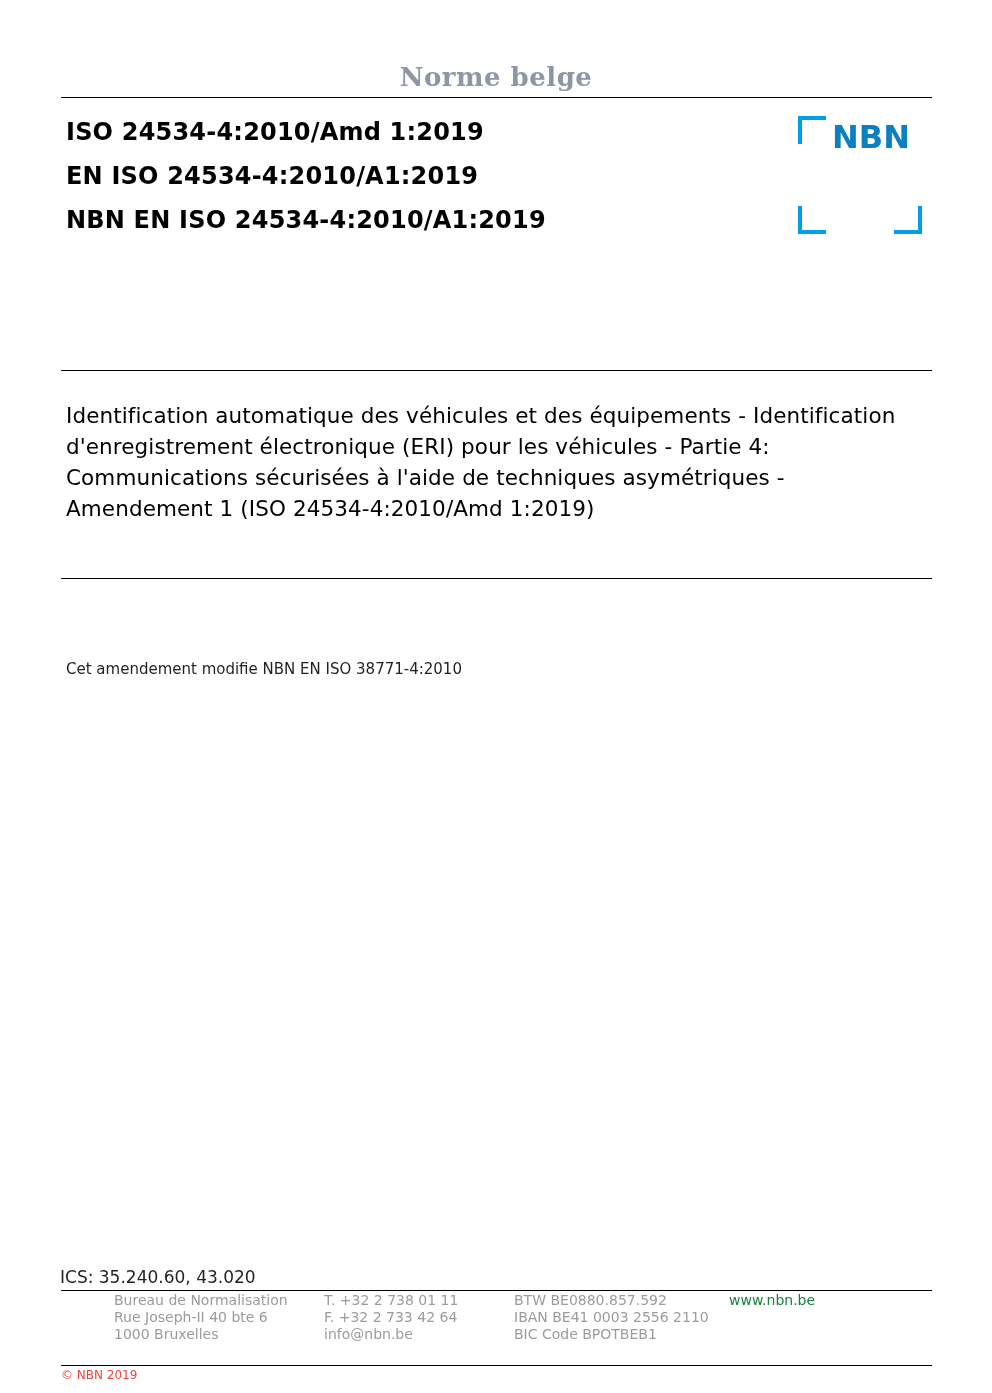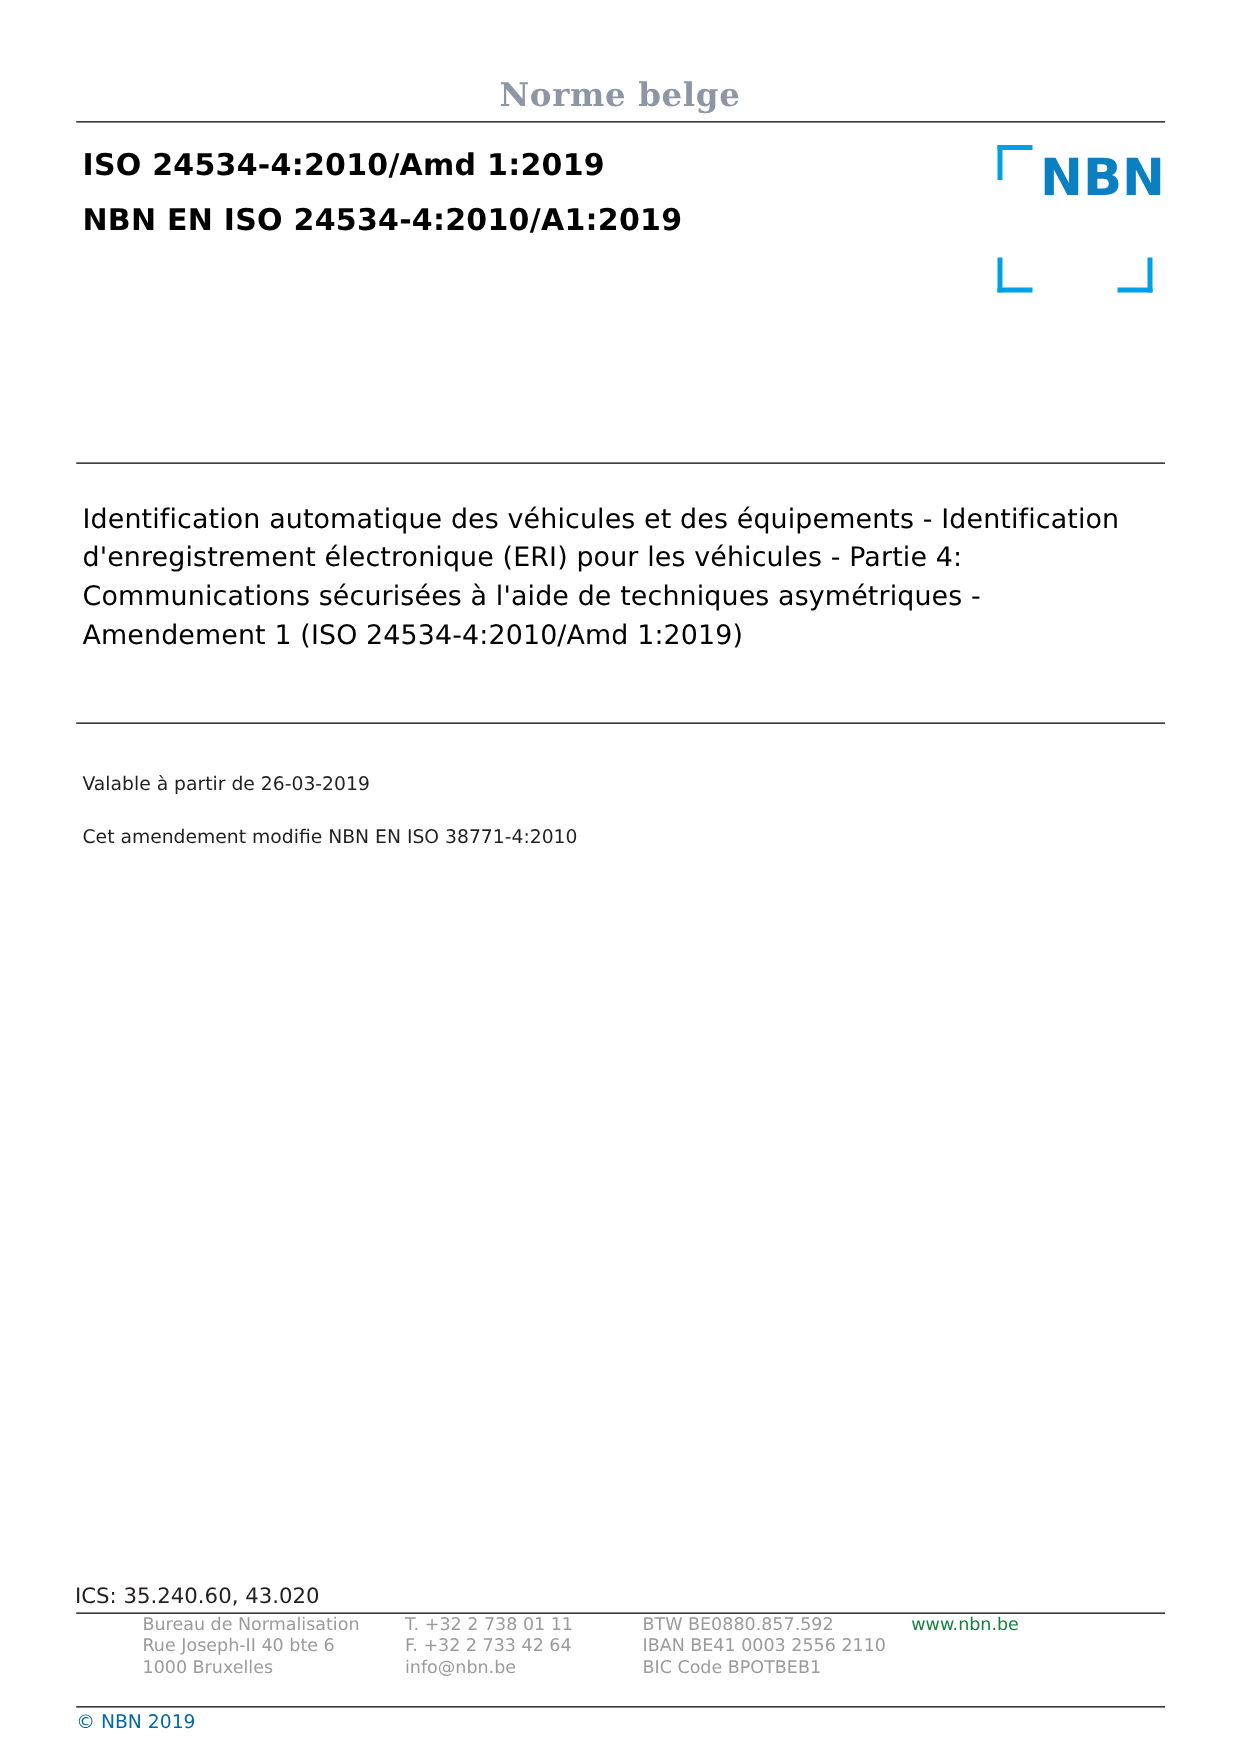--- a/index.html
+++ b/index.html
@@ -65,21 +65,21 @@
     position: absolute;
     top: 108px;
     left: 790px;
     width: 140px;
     height: 140px;
   }
   .logo .wordmark {
     position: absolute;
     top: 10px;
     left: 42px;
-    font-size: 41px;
+    font-size: 32px;
     font-weight: bold;
     color: #0a7fc1;
     letter-spacing: 0px;
   }
   .logo .corner {
     position: absolute;
     width: 24px;
     height: 24px;
     border-color: #00a0e6;
     border-style: solid;
@@ -140,52 +140,52 @@
   .footer .col-web a,
   .footer .col-web span {
     color: #15803d;
     text-decoration: none;
     font-weight: normal;
   }
   .copyright {
     position: absolute;
     top: 1368px;
     left: 61px;
-    font-size: 15px;
-    color: #0369a1;
+    font-size: 12px;
+    color: #ef4444;
   }
 </style>
 </head>
 <body>
 
 <div class="page">
 
   <div class="header-title">Norme belge</div>
 
   <div class="rule rule-top"></div>
 
   <div class="refs">
     <div class="ref-line">ISO 24534-4:2010/Amd 1:2019</div>
+    <div class="ref-line">EN ISO 24534-4:2010/A1:2019</div>
     <div class="ref-line">NBN EN ISO 24534-4:2010/A1:2019</div>
   </div>
 
   <div class="logo">
     <div class="corner tl"></div>
     <div class="corner bl"></div>
     <div class="corner br"></div>
     <div class="wordmark">NBN</div>
   </div>
 
   <div class="rule rule-mid"></div>
 
   <div class="doc-title">Identification automatique des véhicules et des équipements - Identification d'enregistrement électronique (ERI) pour les véhicules - Partie 4: Communications sécurisées à l'aide de techniques asymétriques -Amendement 1 (ISO 24534-4:2010/Amd 1:2019)</div>
 
   <div class="rule rule-under-title"></div>
 
-  <div class="meta meta-valid">Valable à partir de 26-03-2019</div>
   <div class="meta meta-amend">Cet amendement modifie NBN EN ISO 38771-4:2010</div>
 
   <div class="ics">ICS: 35.240.60, 43.020</div>
 
   <div class="rule rule-footer"></div>
 
   <div class="footer">
     <div class="col col-addr">
       <div>Bureau de Normalisation</div>
       <div>Rue Joseph-II 40 bte 6</div>

